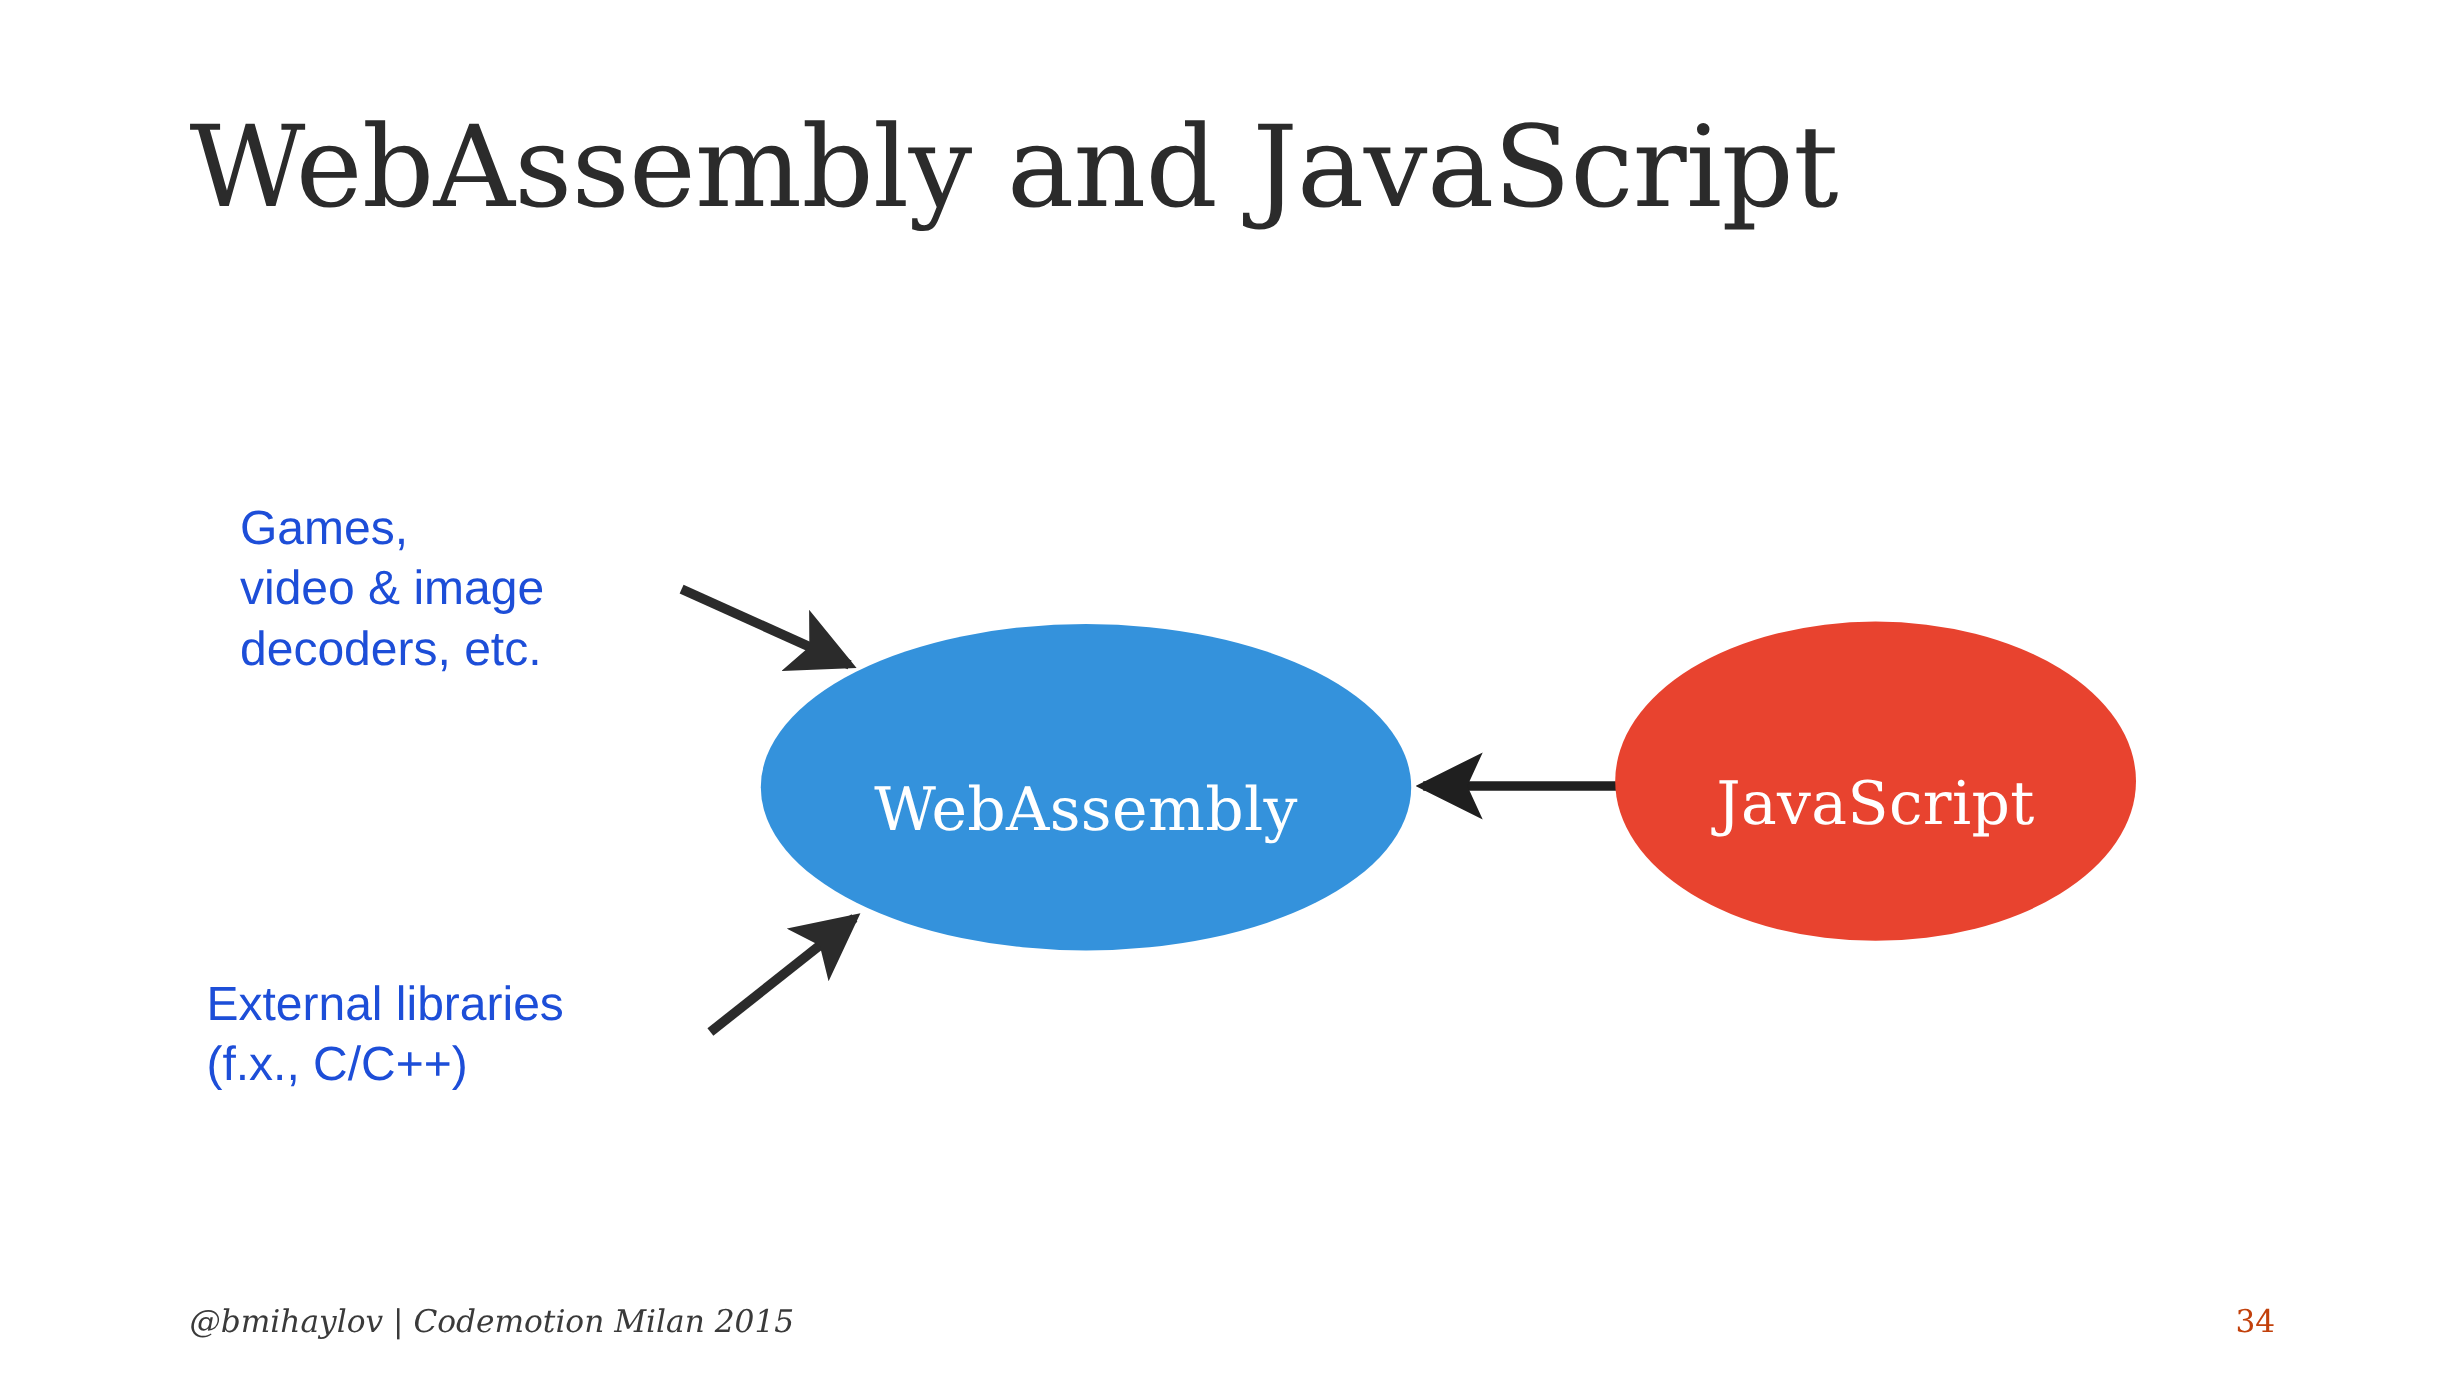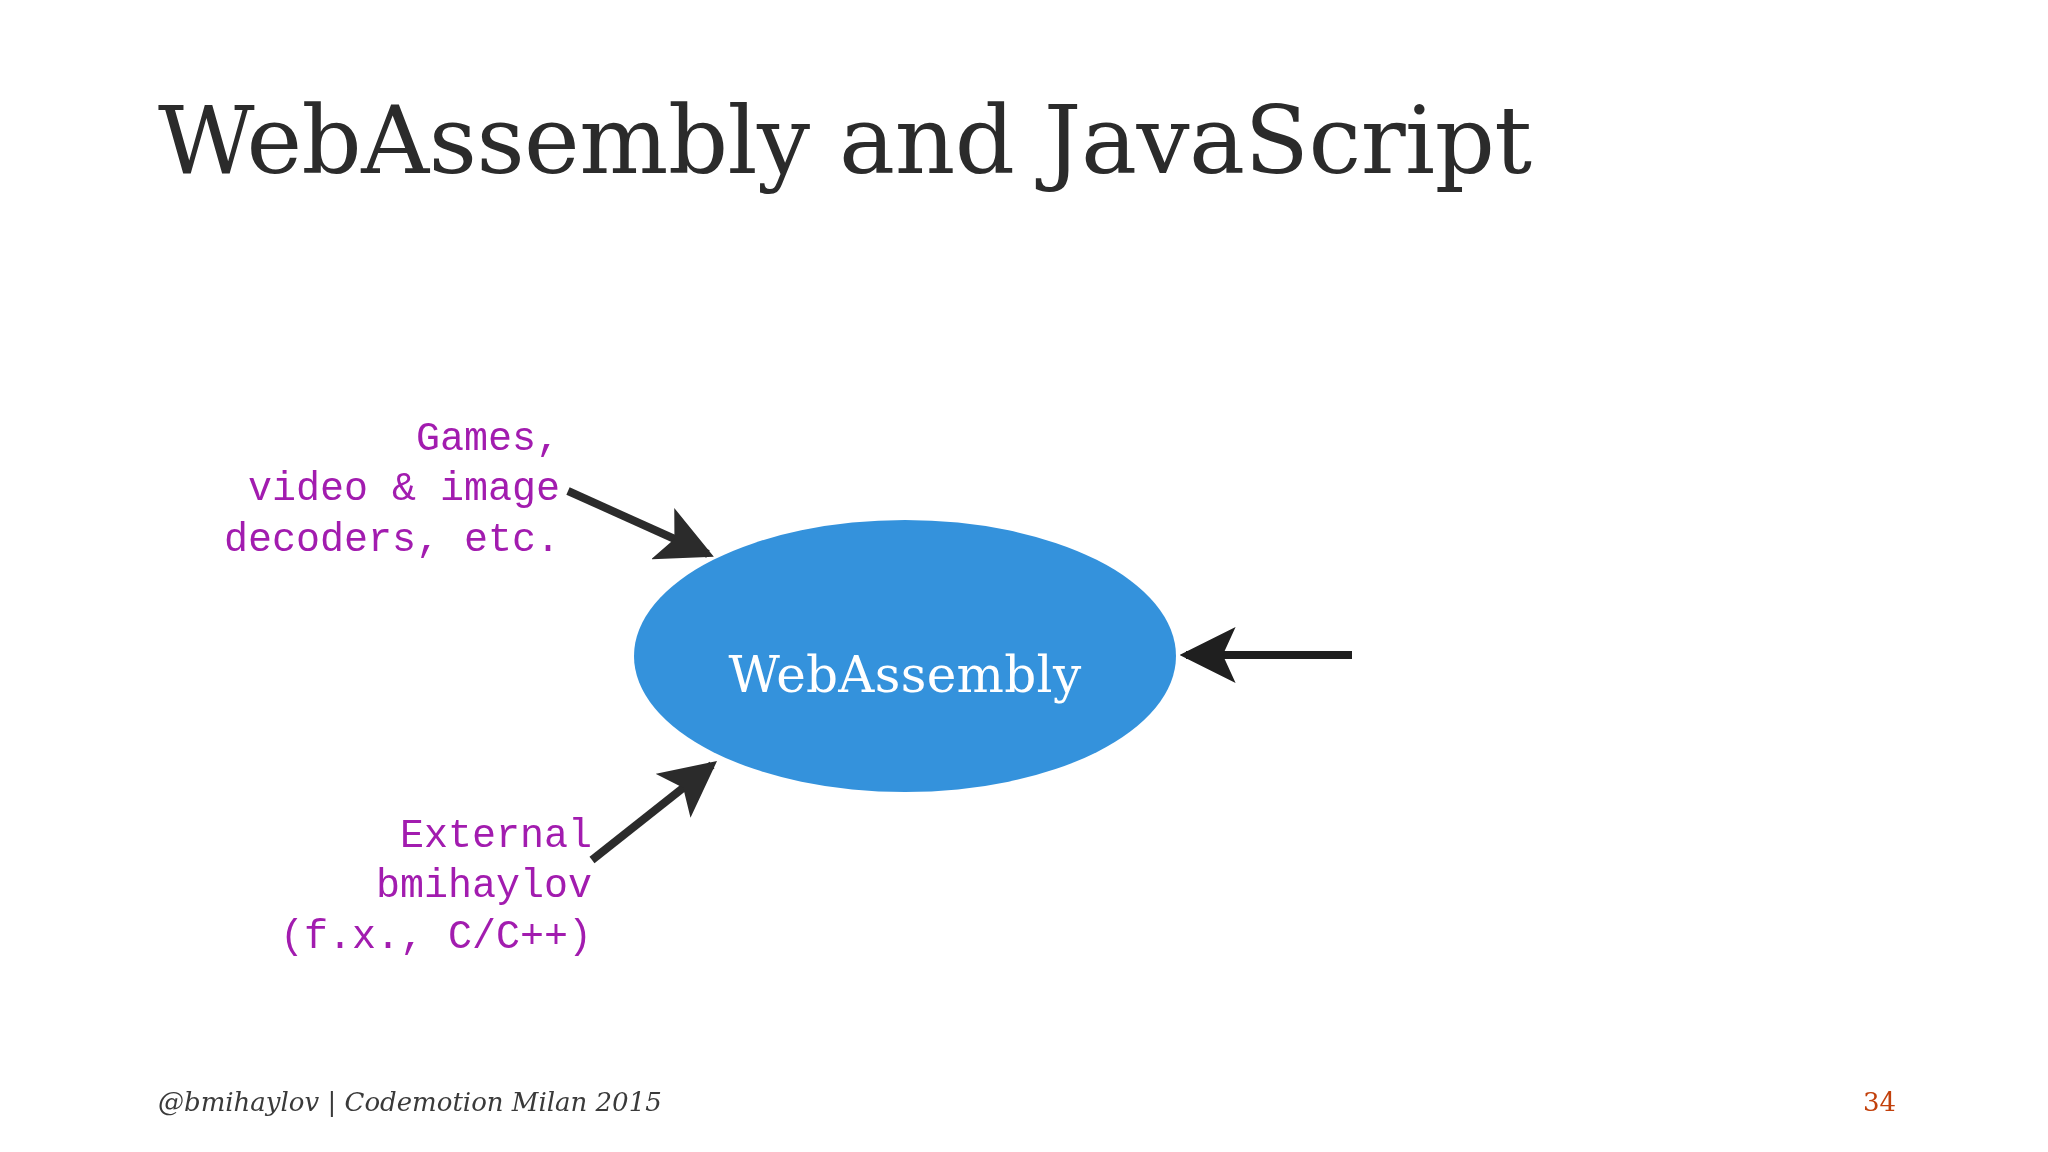--- a/index.html
+++ b/index.html
@@ -74,25 +74,25 @@
     width: 434px;
     height: 266px;
   }
   #node-js .node-label {
     font-size: 50px;
   }
 
   
   .annotation {
     position: absolute;
-    font-family: Liberation Mono, monospace;
-    color: #a21caf;
+    font-family: Liberation Sans, sans-serif;
+    color: #1d4ed8;
     font-size: 40px;
     line-height: 1.26;
-    text-align: right;
+    text-align: left;
     white-space: pre-line;
   }
   #annotation-top {
     left: 200px;
     top: 415px;
     width: 360px;
   }
   #annotation-bottom {
     left: 172px;
     top: 812px;
@@ -141,25 +141,28 @@
 
     <line x1="592" y1="860" x2="712" y2="765" stroke="#2b2b2b" stroke-width="8" stroke-linecap="butt" marker-end="url(#arrowhead-dark)"></line>
 
     <line x1="1352" y1="655" x2="1186" y2="655" stroke="#1f1f1f" stroke-width="8" stroke-linecap="butt" marker-end="url(#arrowhead-dark2)"></line>
   </svg>
 
   <div id="node-wasm" class="node" style="background:#3492dc;">
     <span class="node-label">WebAssembly</span>
   </div>
 
+  <div id="node-js" class="node" style="background:#e8432f;">
+    <span class="node-label">JavaScript</span>
+  </div>
 
   <div id="annotation-top" class="annotation">Games,
 video &amp; image
 decoders, etc.</div>
 
-  <div id="annotation-bottom" class="annotation">External bmihaylov
+  <div id="annotation-bottom" class="annotation">External libraries
 (f.x., C/C++)</div>
 
   <div id="footer-credit">@bmihaylov | Codemotion Milan 2015</div>
 
   <div id="page-number">34</div>
 
 </div>
 
 </body></html>

